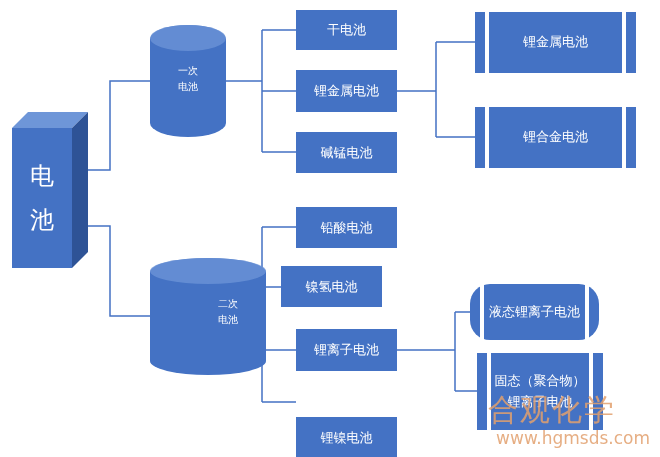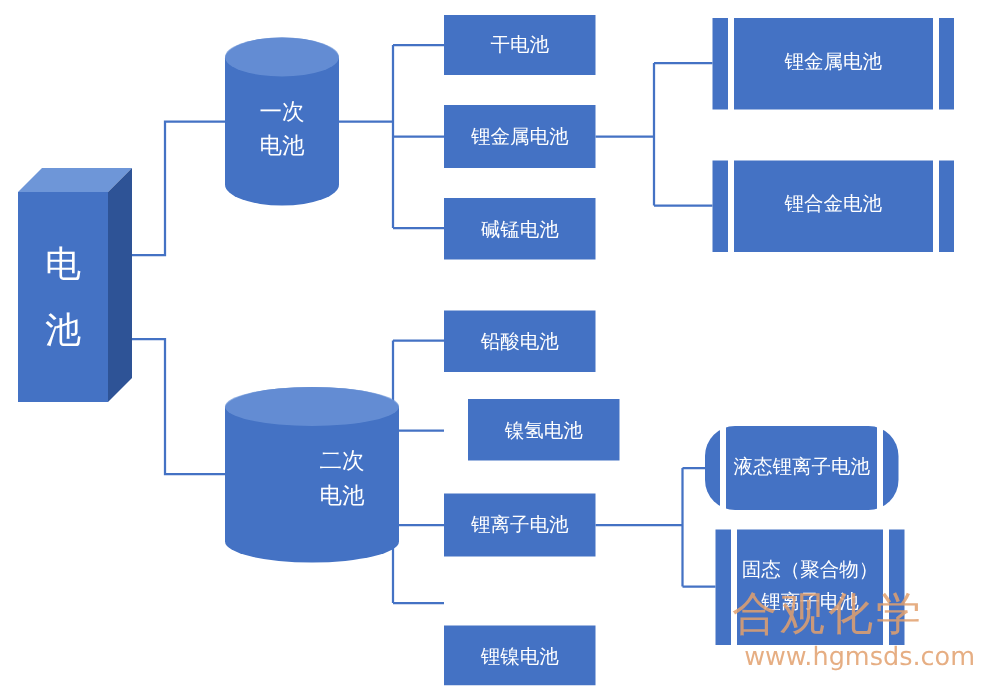--- a/index.html
+++ b/index.html
@@ -23,21 +23,21 @@
     transform:skewX(-45deg);transform-origin:0 100%;z-index:1;}
   .box3d-side{position:absolute;left:72px;top:128px;width:16px;height:140px;background:var(--shape-blue-side);
     transform:skewY(-45deg);transform-origin:0 0;z-index:1;}
   .box3d-label{position:absolute;left:12px;top:128px;width:60px;height:140px;z-index:2;
     display:flex;flex-direction:column;align-items:center;justify-content:center;gap:20px;
     color:#fff;font-size:24px;line-height:1;}
 
   
   .cylinder{border-radius:50% / 14px;background:var(--shape-blue);
     display:flex;flex-direction:column;align-items:center;justify-content:flex-start;
-    font-size:15px;line-height:1.55;text-align:center;}
+    font-size:10px;line-height:1.55;text-align:center;}
   .cylinder::before{content:"";position:absolute;left:0;right:0;top:0;height:26px;border-radius:50%;
     background:var(--shape-blue-top);opacity:.75;}
   .cyl-text{position:relative;padding-top:38px;}
 
   
   .rect{background:var(--shape-blue);display:flex;align-items:center;justify-content:center;
     font-size:13px;text-align:left;}
 
   
   .pbox{display:flex;flex-direction:column;align-items:center;justify-content:center;
@@ -106,21 +106,21 @@
   <div class="node pbox" style="left:475px;top:12px;width:161px;height:61px;">
     <span>锂金属电池</span>
   </div>
   <div class="node pbox" style="left:475px;top:107px;width:161px;height:61px;">
     <span>锂合金电池</span>
   </div>
 
   <div class="node rect" style="left:296px;top:207px;width:101px;height:41px;">
     <span>铅酸电池</span>
   </div>
-  <div class="node rect" style="left:312px;top:266px;width:101px;height:41px;">
+  <div class="node rect" style="left:281px;top:266px;width:101px;height:41px;">
     <span>镍氢电池</span>
   </div>
   <div class="node rect" style="left:296px;top:329px;width:101px;height:42px;">
     <span>锂离子电池</span>
   </div>
   <div class="node rect" style="left:296px;top:381px;width:101px;height:41px;margin-top:36px;">
     <span>锂镍电池</span>
   </div>
 
   <div class="node pbox" style="left:470px;top:284px;width:129px;height:56px;border-radius:20px;">

